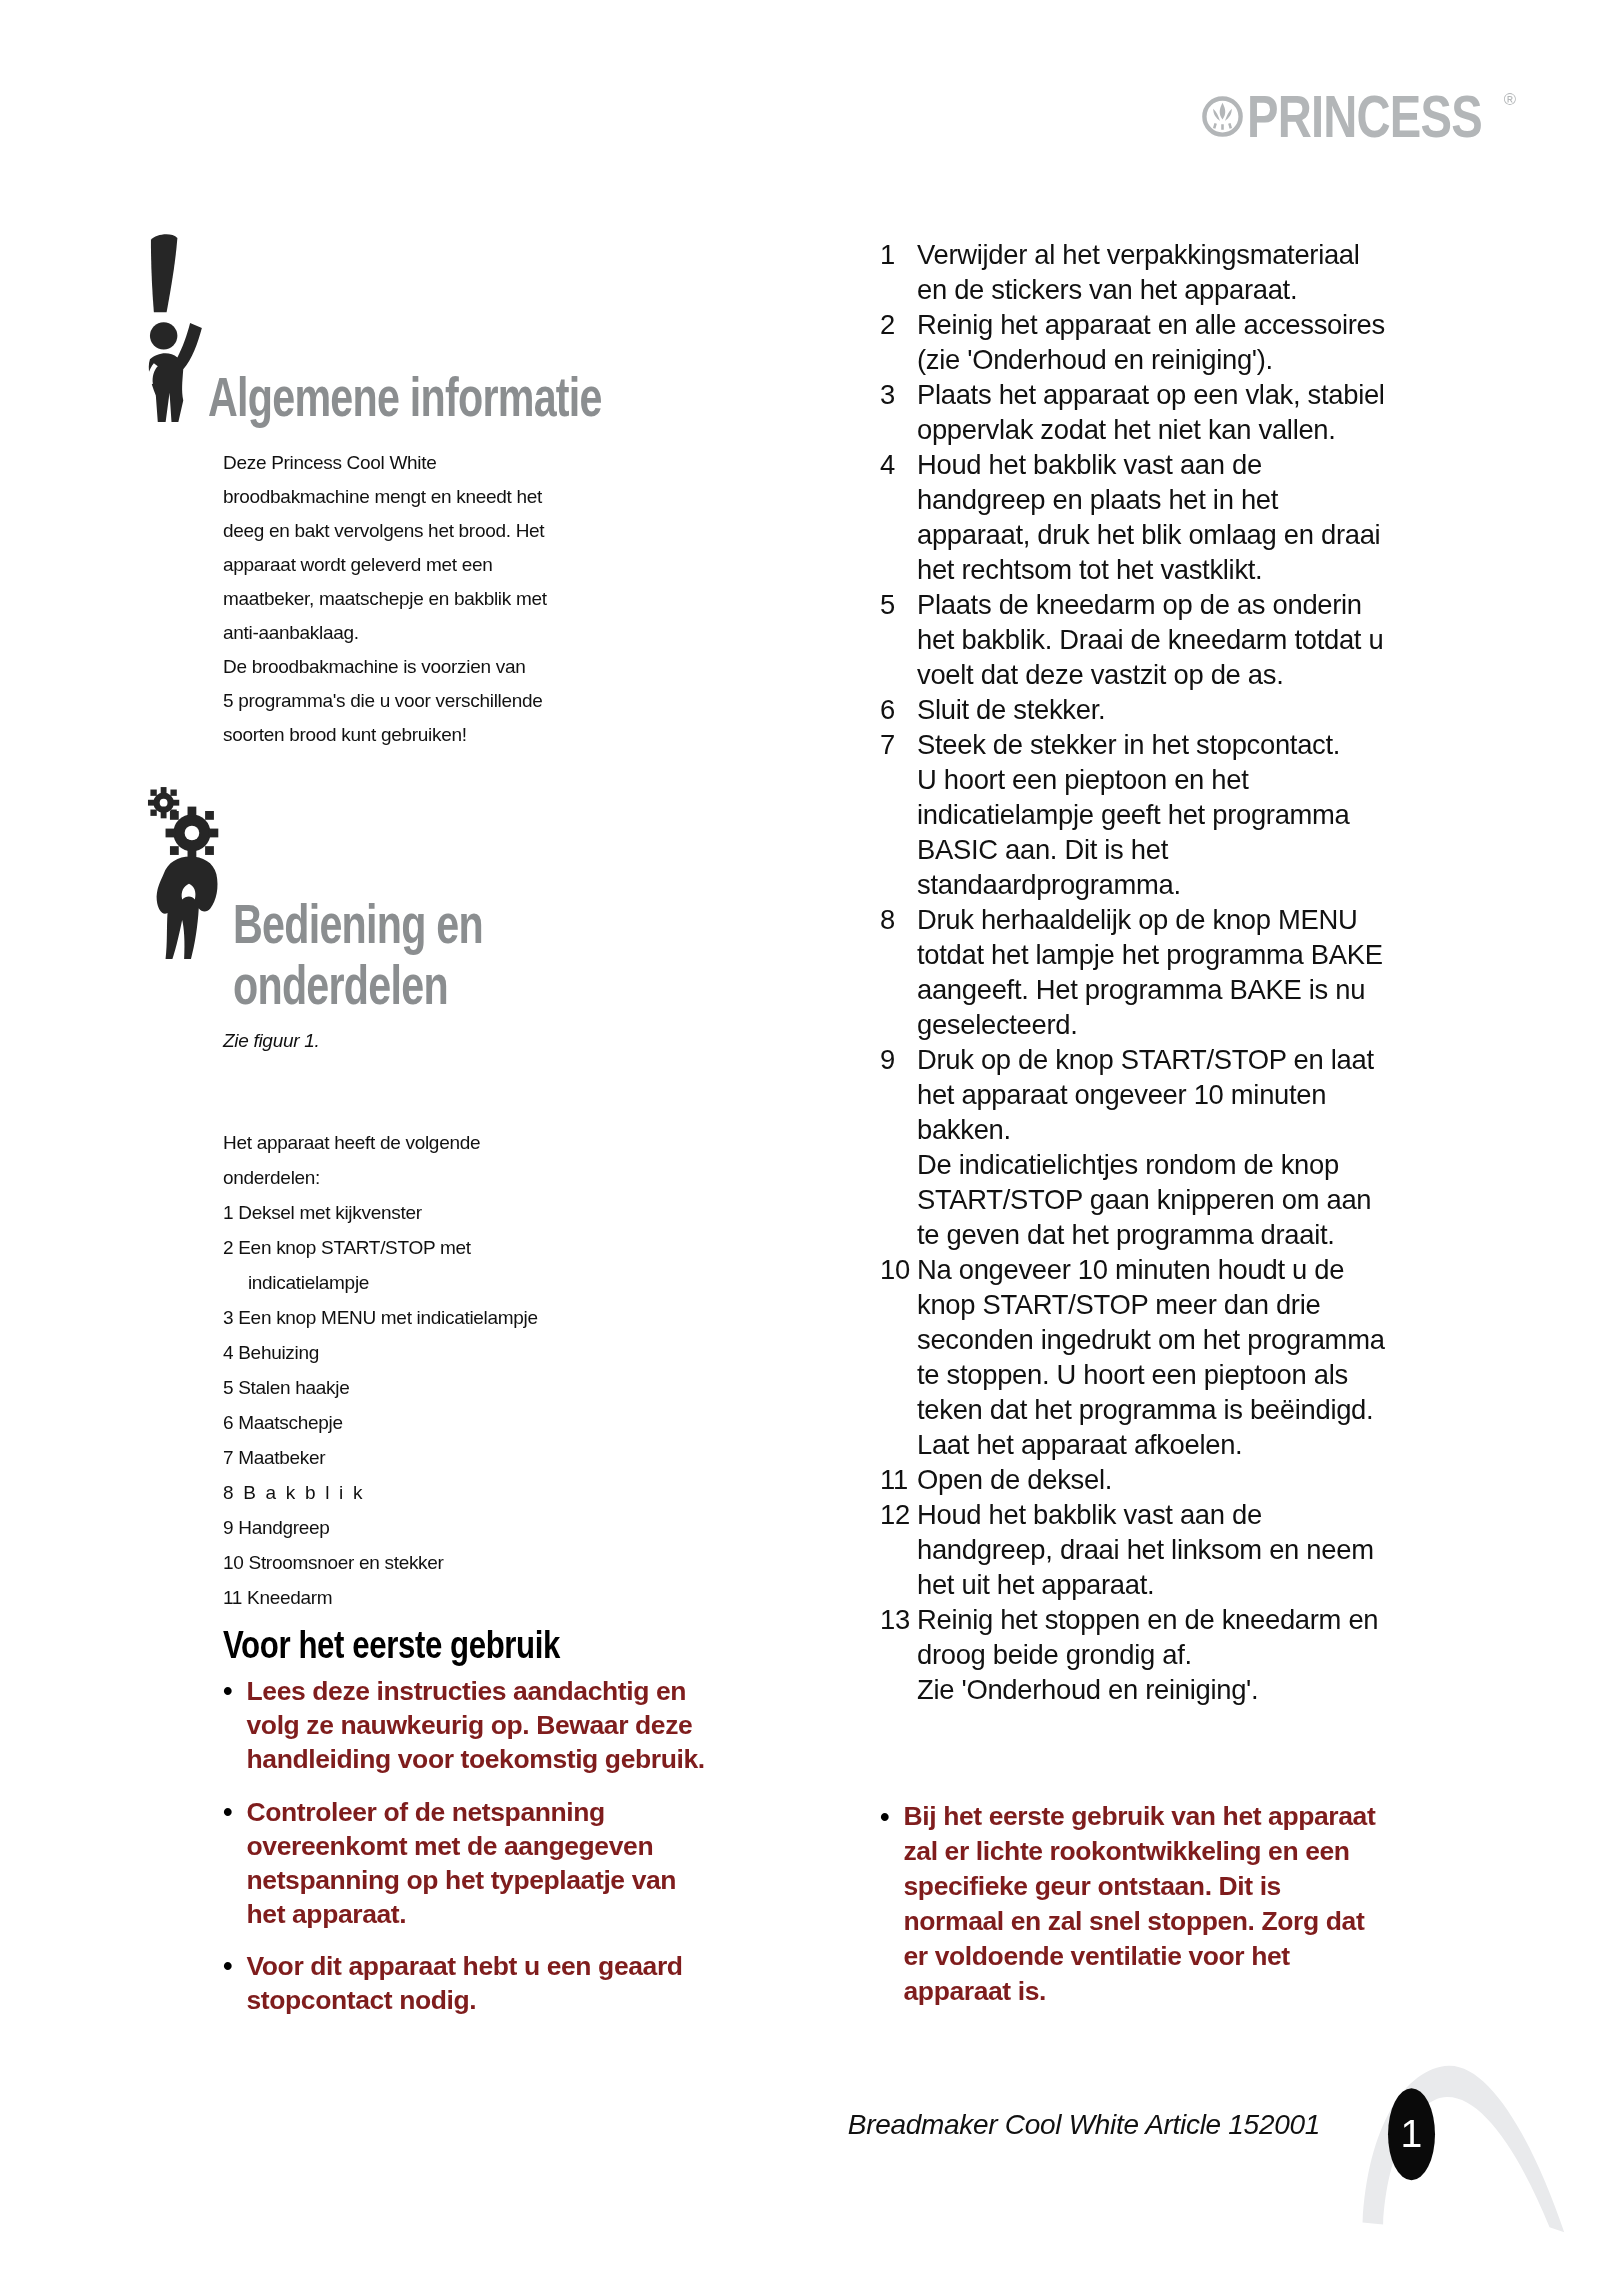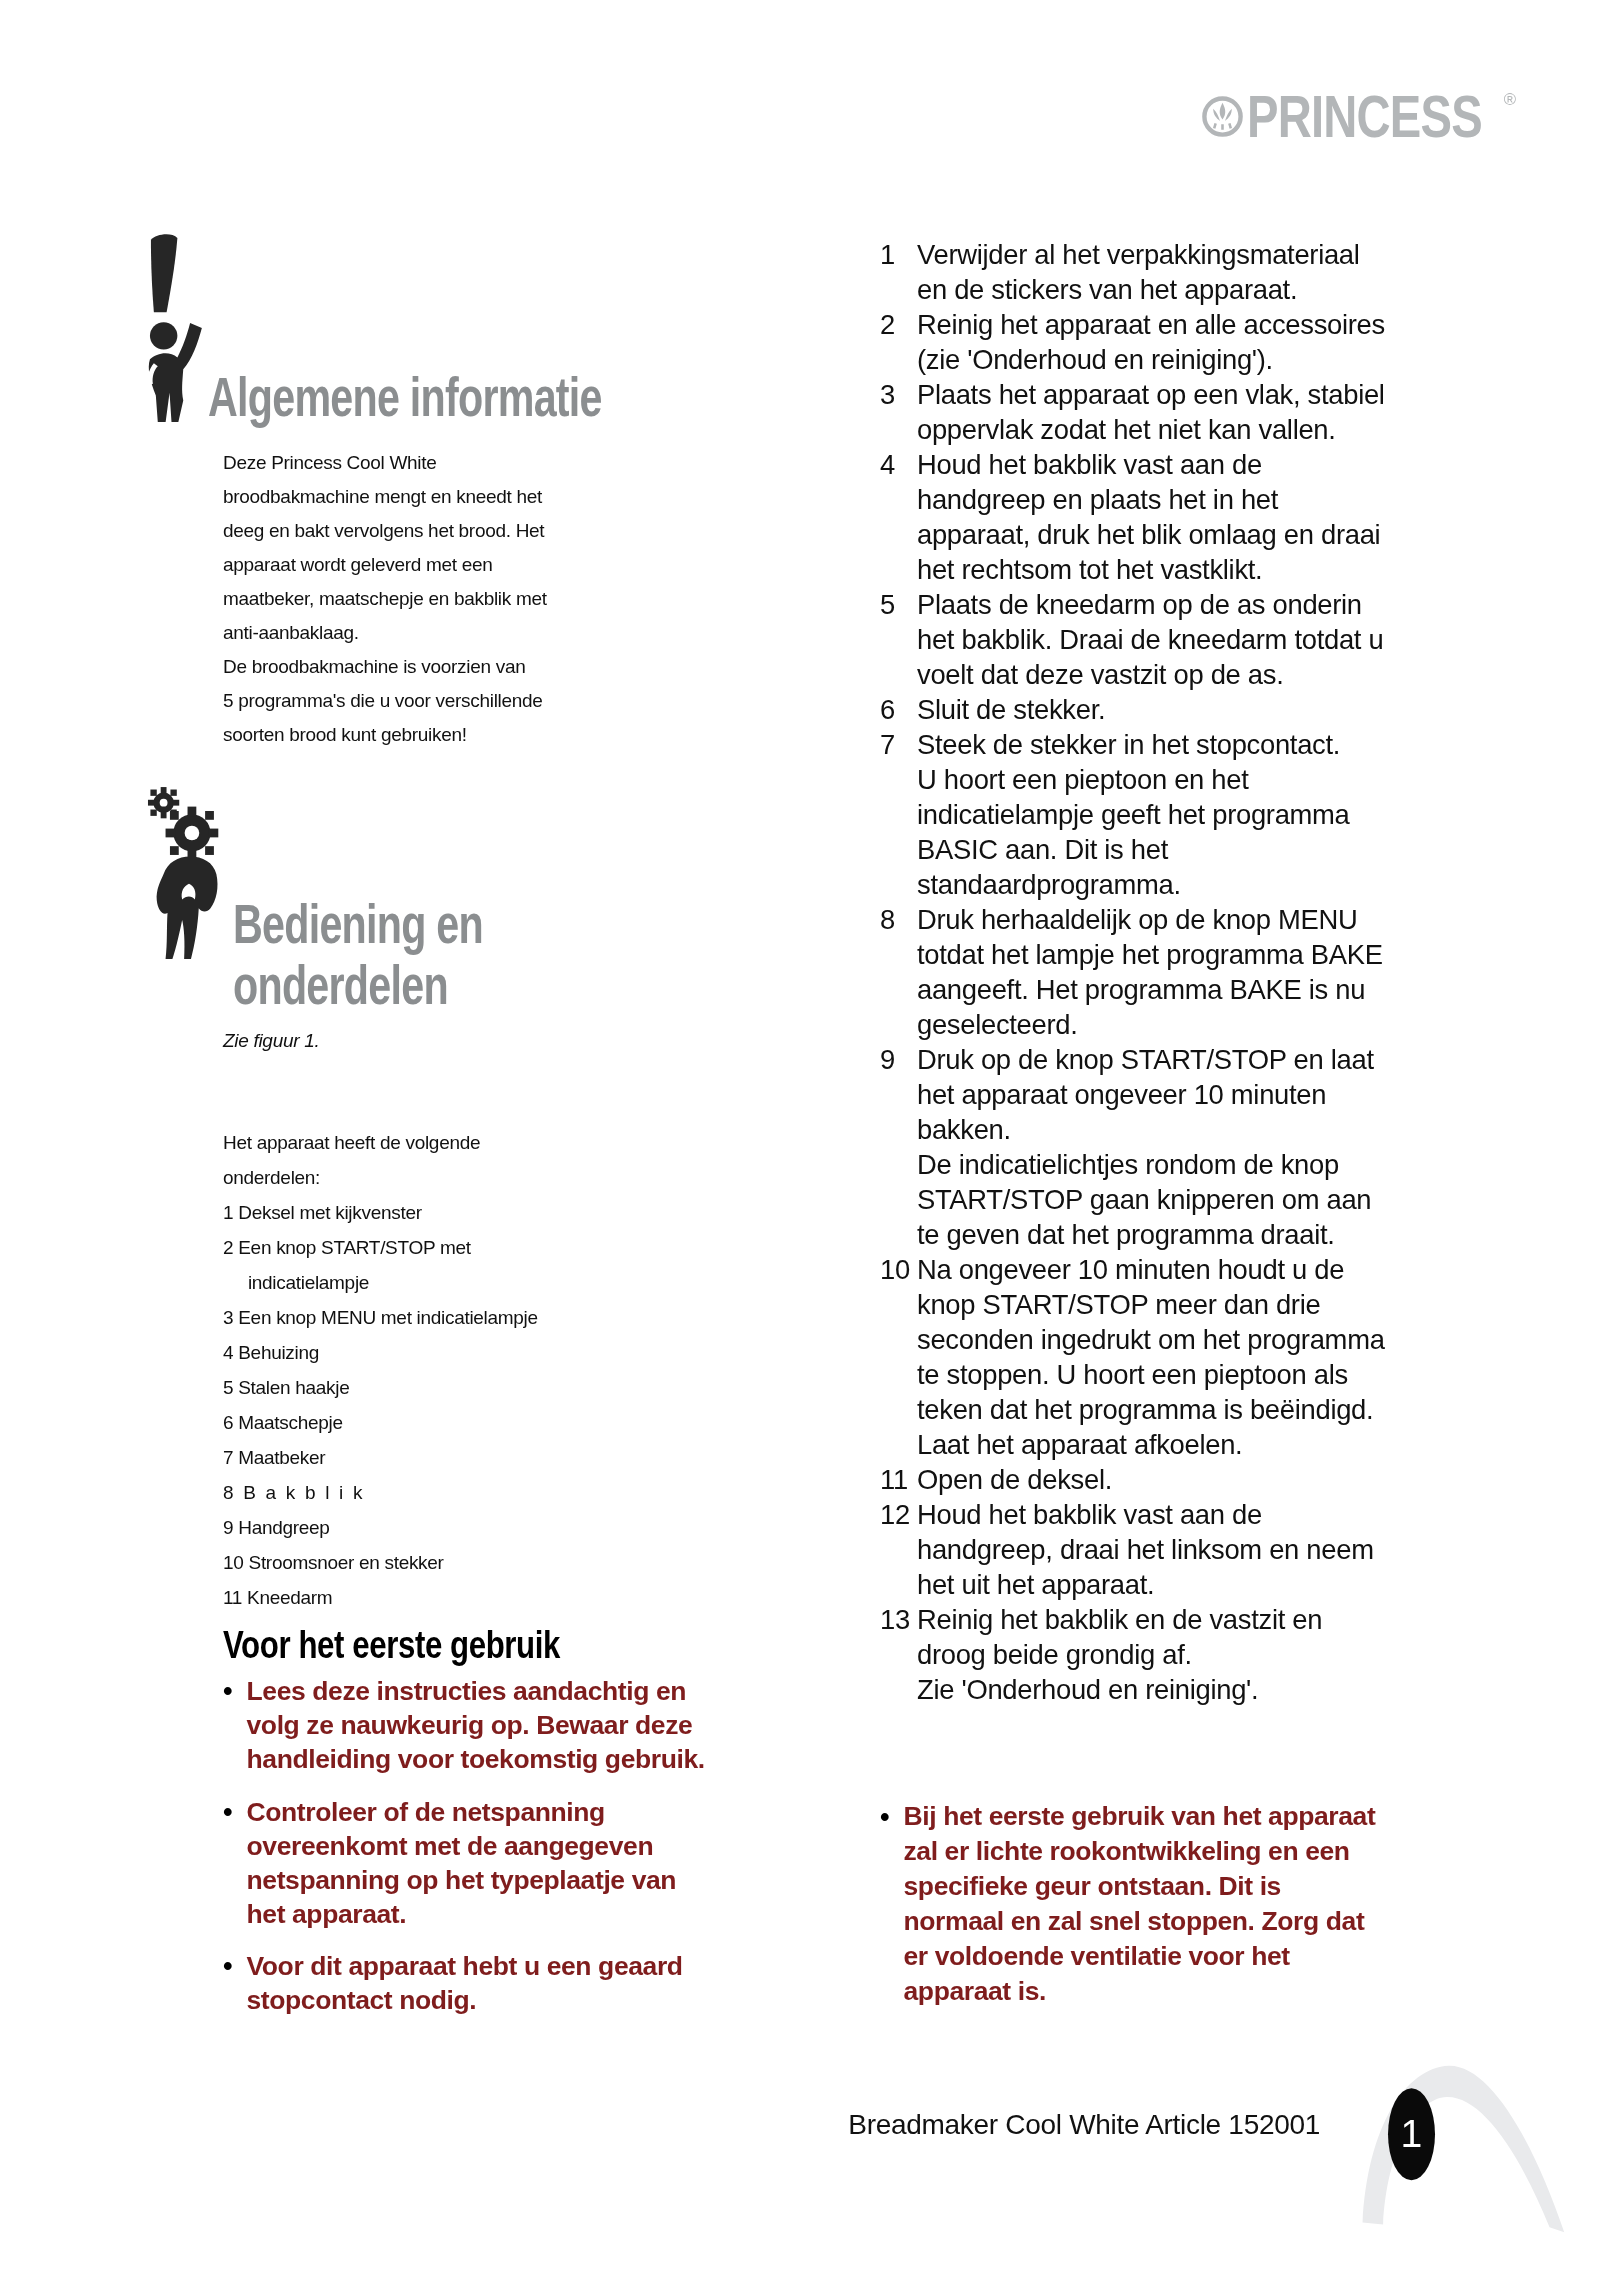--- a/index.html
+++ b/index.html
@@ -39,21 +39,21 @@
   .bullets-left{left:223px;top:1674px;width:549px;}
   .bullet-row{display:flex;align-items:flex-start;margin-bottom:18.6px;}
   .bullet-marker{width:23.5px;flex-shrink:0;font-size:27.4px;line-height:34px;font-weight:bold;color:#000;}
   .bullet-text{
     font-size:26.5px;line-height:34px;font-weight:bold;color:#7f1d1d;
     letter-spacing:-0.4px;white-space:pre;
   }
   .bullet-right{left:880px;top:1799px;}
   .bullet-right .bullet-marker,.bullet-right .bullet-text{line-height:35px;}
   
-  .footer-text{left:828px;top:2107px;width:492px;text-align:right;font-size:28px;line-height:35px;letter-spacing:-0.3px;}
+  .footer-text{left:828px;top:2107px;width:492px;text-align:right;font-size:28px;line-height:35px;letter-spacing:-0.3px;font-style:italic;}
   .badge{left:1341px;top:2056px;}
   svg{display:block;}
 </style>
 </head>
 <body>
 
 <div class="abs logo">
   <span>
     <svg width="45" height="45" viewBox="0 0 46 46">
       <circle cx="23" cy="22" r="18.5" fill="none" stroke="#b3b6b8" stroke-width="4.5"></circle>
@@ -252,21 +252,21 @@
 
     <div class="step-row">
       <span class="step-num">12</span>
       <span class="step-text">Houd het bakblik vast aan de
 handgreep, draai het linksom en neem
 het uit het apparaat.</span>
     </div>
 
     <div class="step-row">
       <span class="step-num">13</span>
-      <span class="step-text">Reinig het bakblik en de vastzit en
+      <span class="step-text">Reinig het stoppen en de kneedarm en
 droog beide grondig af.
 Zie 'Onderhoud en reiniging'.</span>
     </div>
   </div>
 
 <div class="abs bullet-right bullet-row">
   <span class="bullet-marker">•</span>
   <span class="bullet-text">Bij het eerste gebruik van het apparaat
 zal er lichte rookontwikkeling en een
 specifieke geur ontstaan. Dit is

